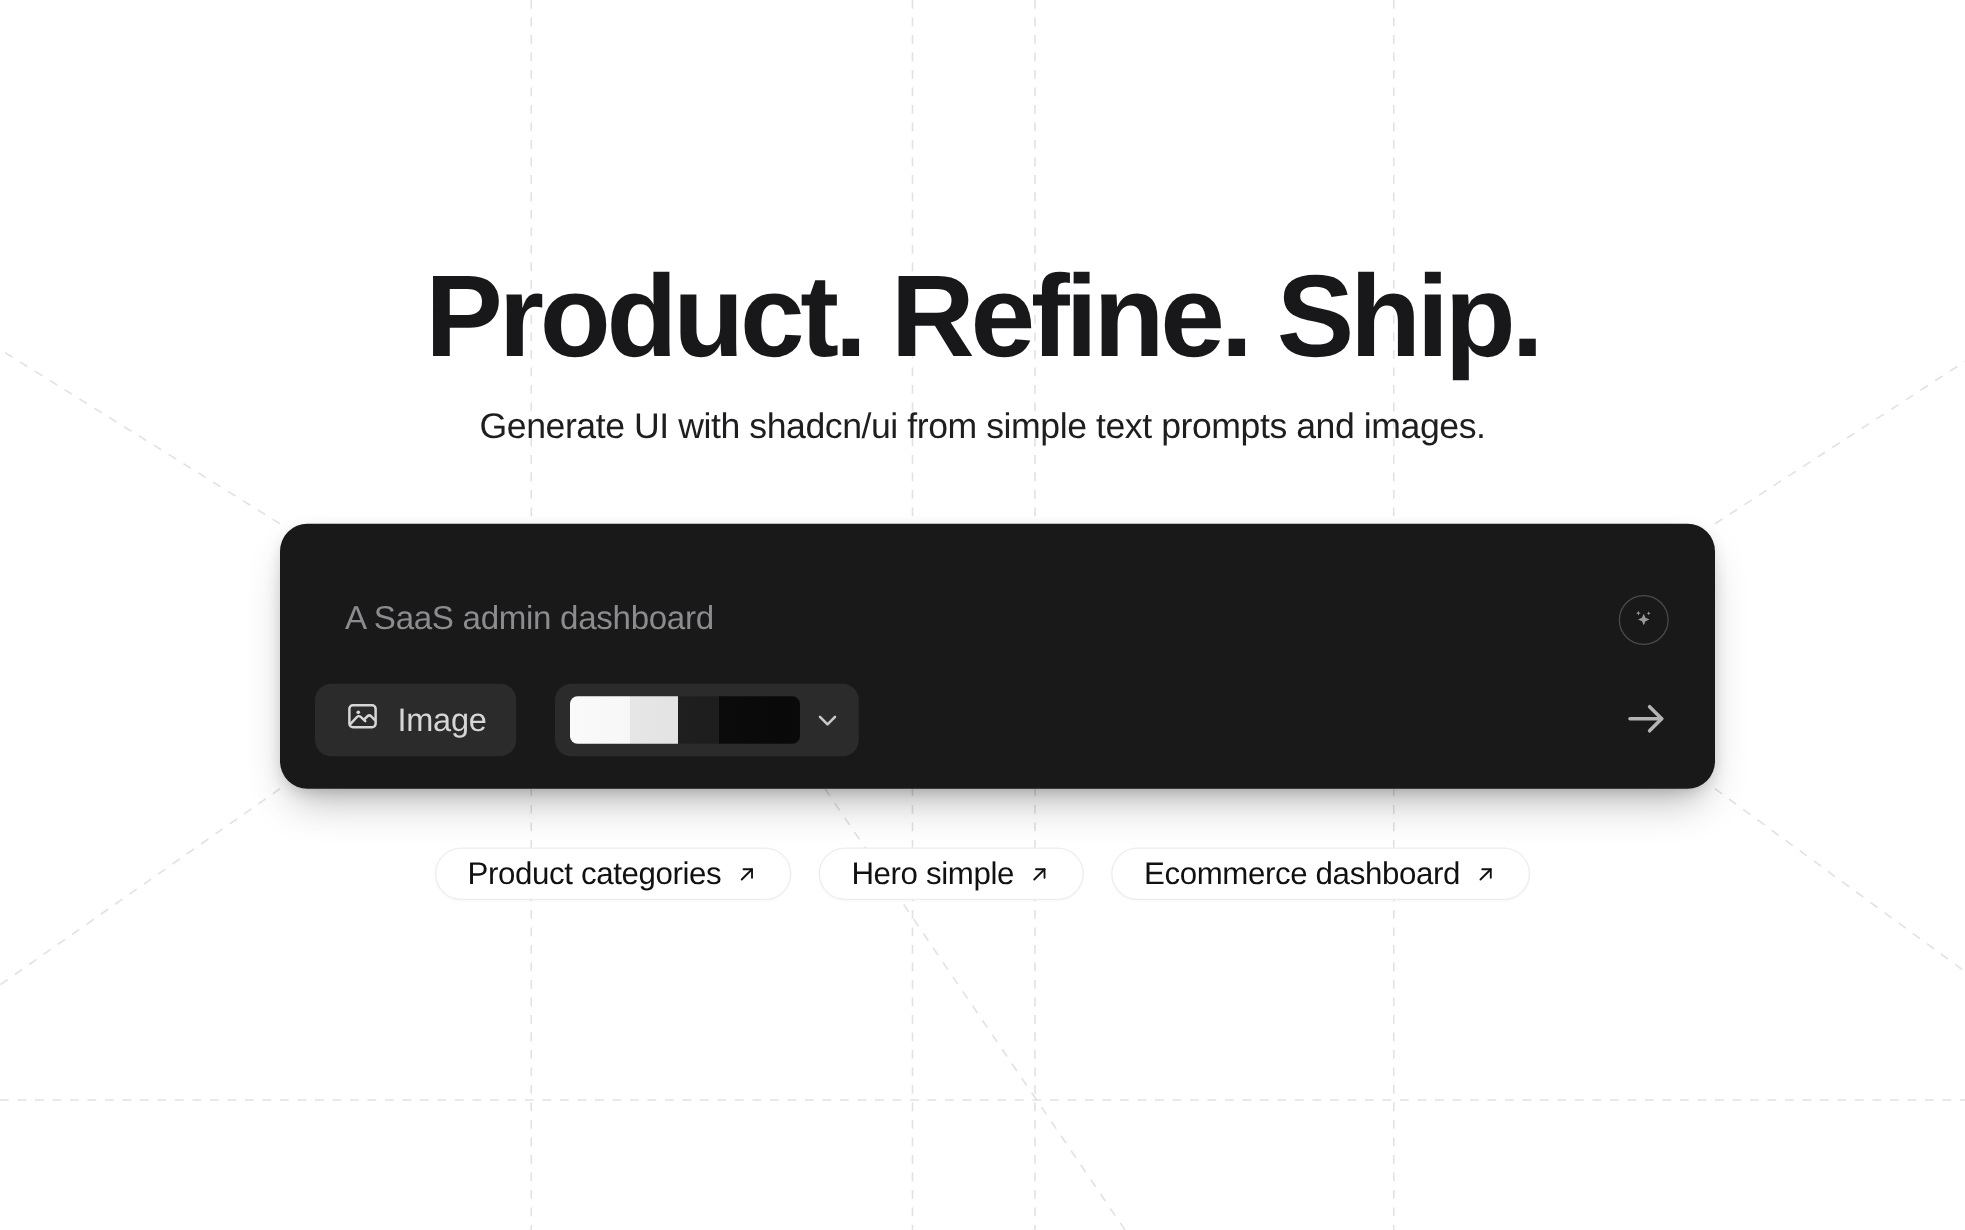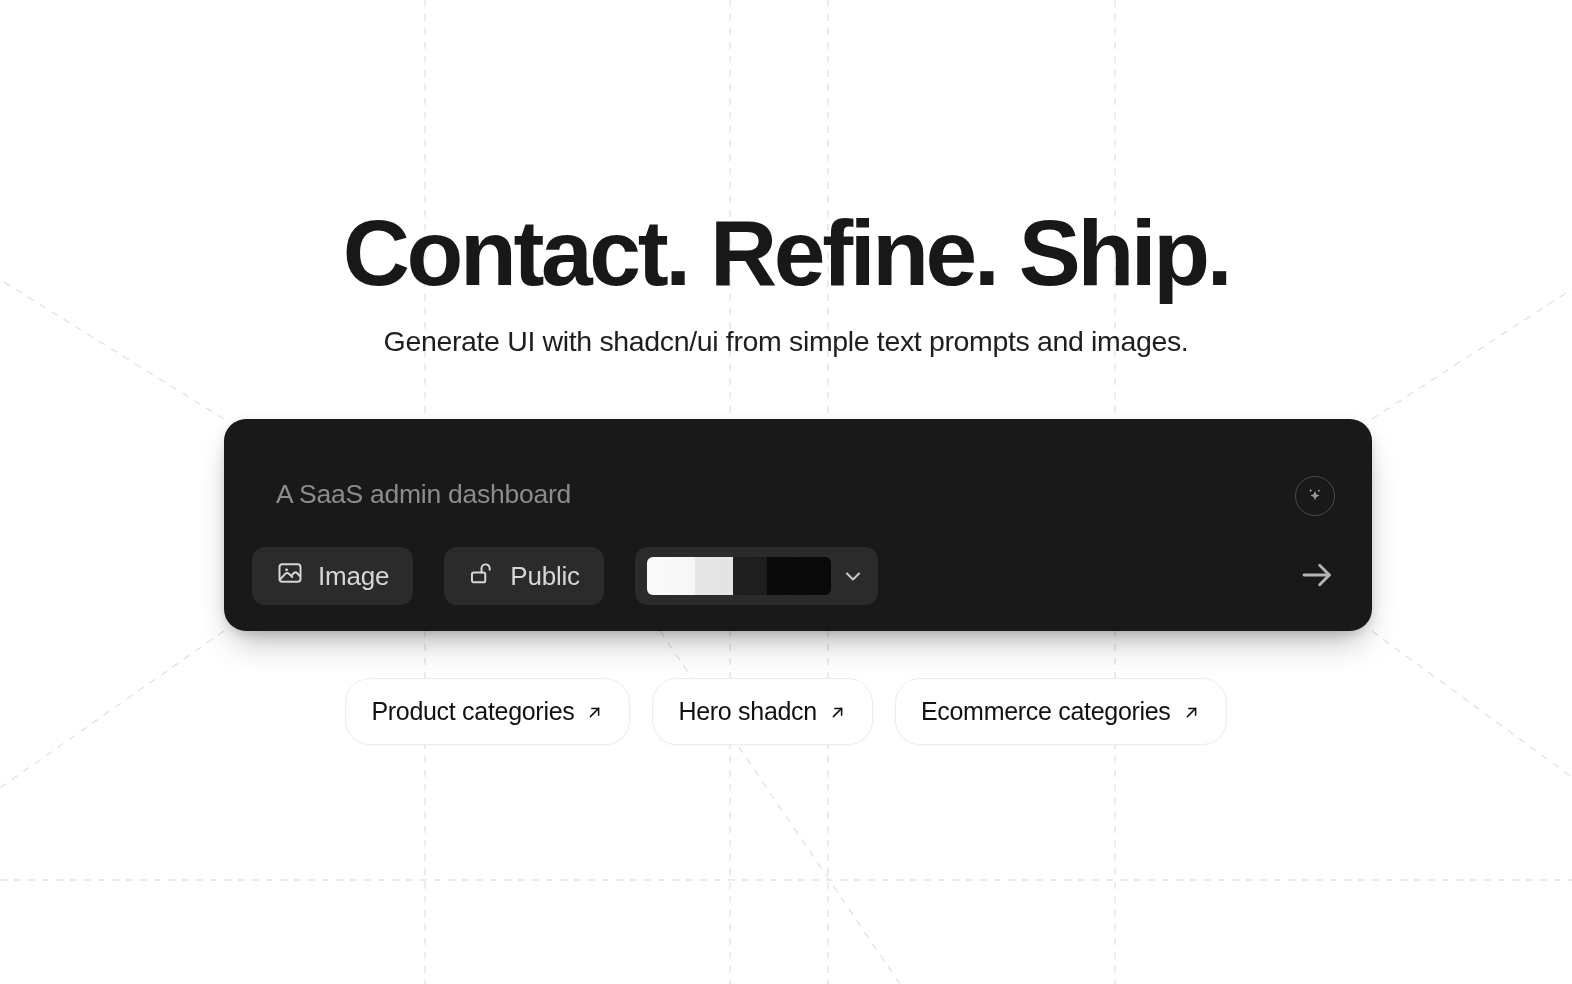--- a/index.html
+++ b/index.html
@@ -194,21 +194,21 @@
     top: 678px;
     display: flex;
     justify-content: center;
     align-items: center;
     gap: 22px;
   }
   .chip {
     display: flex;
     align-items: center;
     gap: 11px;
-    height: 67px;
+    height: 42px;
     padding: 0 25px;
     background: #ffffff;
     border: 1.4px solid #ededed;
     border-radius: 25px;
     color: #111114;
     font-family: "Liberation Sans", sans-serif;
     font-size: 25px;
     letter-spacing: -0.3px;
     cursor: pointer;
     white-space: nowrap;
@@ -237,21 +237,21 @@
     <line x1="1372" y1="419" x2="1740" y2="180"></line>
     <line x1="224" y1="631" x2="-160" y2="900"></line>
     <line x1="1372" y1="631" x2="1740" y2="900"></line>
     <line x1="660" y1="631" x2="900" y2="984"></line>
   </g>
 </svg>
 
 <div class="page">
 
   <header class="hero">
-    <h1 class="hero-title">Contact. Refine. Ship.</h1>
+    <h1 class="hero-title">Product. Refine. Ship.</h1>
     <p class="hero-subtitle">Generate UI with shadcn/ui from simple text prompts and images.</p>
   </header>
 
   <section class="composer">
 
     <div class="composer-top">
       <input class="composer-input" type="text" readonly="" placeholder="A SaaS admin dashboard" style="">
       <button class="enhance-btn">
         <span>
           <svg width="22" height="22" viewBox="0 0 24 24" fill="#9a9a9d">
@@ -270,29 +270,20 @@
           <svg width="28" height="28" viewBox="0 0 24 24" fill="none" stroke="#d6d6d8" stroke-width="1.7" stroke-linecap="round" stroke-linejoin="round">
             <rect x="3" y="4.5" width="18" height="15" rx="2.4"></rect>
             <path d="M3.6 17.4l4.6-4.9c.7-.75 1.85-.78 2.6-.07l3.1 2.95"></path>
             <path d="M13.2 14.1l2.2-2.1c.73-.7 1.88-.68 2.58.05l2.4 2.5"></path>
             <circle cx="9.1" cy="9.3" r="1.25" fill="#d6d6d8" stroke="none"></circle>
           </svg>
         </span>
         <span class="pill-label">Image</span>
       </button>
 
-      <button class="pill">
-        <span>
-          <svg width="28" height="28" viewBox="0 0 24 24" fill="none" stroke="#d6d6d8" stroke-width="1.7" stroke-linecap="round" stroke-linejoin="round">
-            <rect x="3.4" y="11.6" width="11.4" height="8.4" rx="1.6"></rect>
-            <path d="M11.6 11.6V8.1a3.5 3.5 0 0 1 7 0v1.2"></path>
-          </svg>
-        </span>
-        <span class="pill-label">Public</span>
-      </button>
 
       <div class="model-select">
         <span class="model-skeleton"></span>
         <span class="chevron-wrap">
           <svg width="24" height="24" viewBox="0 0 24 24" fill="none" stroke="#c9c9cc" stroke-width="2.1" stroke-linecap="round" stroke-linejoin="round">
             <path d="M6 9.5l6 6 6-6"></path>
           </svg>
         </span>
       </div>
 
@@ -314,32 +305,32 @@
       <span>Product categories</span>
       <span class="chip-arrow">
         <svg width="19" height="19" viewBox="0 0 24 24" fill="none" stroke="#111114" stroke-width="1.9" stroke-linecap="round" stroke-linejoin="round">
           <path d="M6.8 17.2L17.2 6.8"></path>
           <path d="M8.6 6.8h8.6v8.6"></path>
         </svg>
       </span>
     </button>
 
     <button class="chip">
-      <span>Hero shadcn</span>
+      <span>Hero simple</span>
       <span class="chip-arrow">
         <svg width="19" height="19" viewBox="0 0 24 24" fill="none" stroke="#111114" stroke-width="1.9" stroke-linecap="round" stroke-linejoin="round">
           <path d="M6.8 17.2L17.2 6.8"></path>
           <path d="M8.6 6.8h8.6v8.6"></path>
         </svg>
       </span>
     </button>
 
 
     <button class="chip">
-      <span>Ecommerce categories</span>
+      <span>Ecommerce dashboard</span>
       <span class="chip-arrow">
         <svg width="19" height="19" viewBox="0 0 24 24" fill="none" stroke="#111114" stroke-width="1.9" stroke-linecap="round" stroke-linejoin="round">
           <path d="M6.8 17.2L17.2 6.8"></path>
           <path d="M8.6 6.8h8.6v8.6"></path>
         </svg>
       </span>
     </button>
 
   </nav>
 

